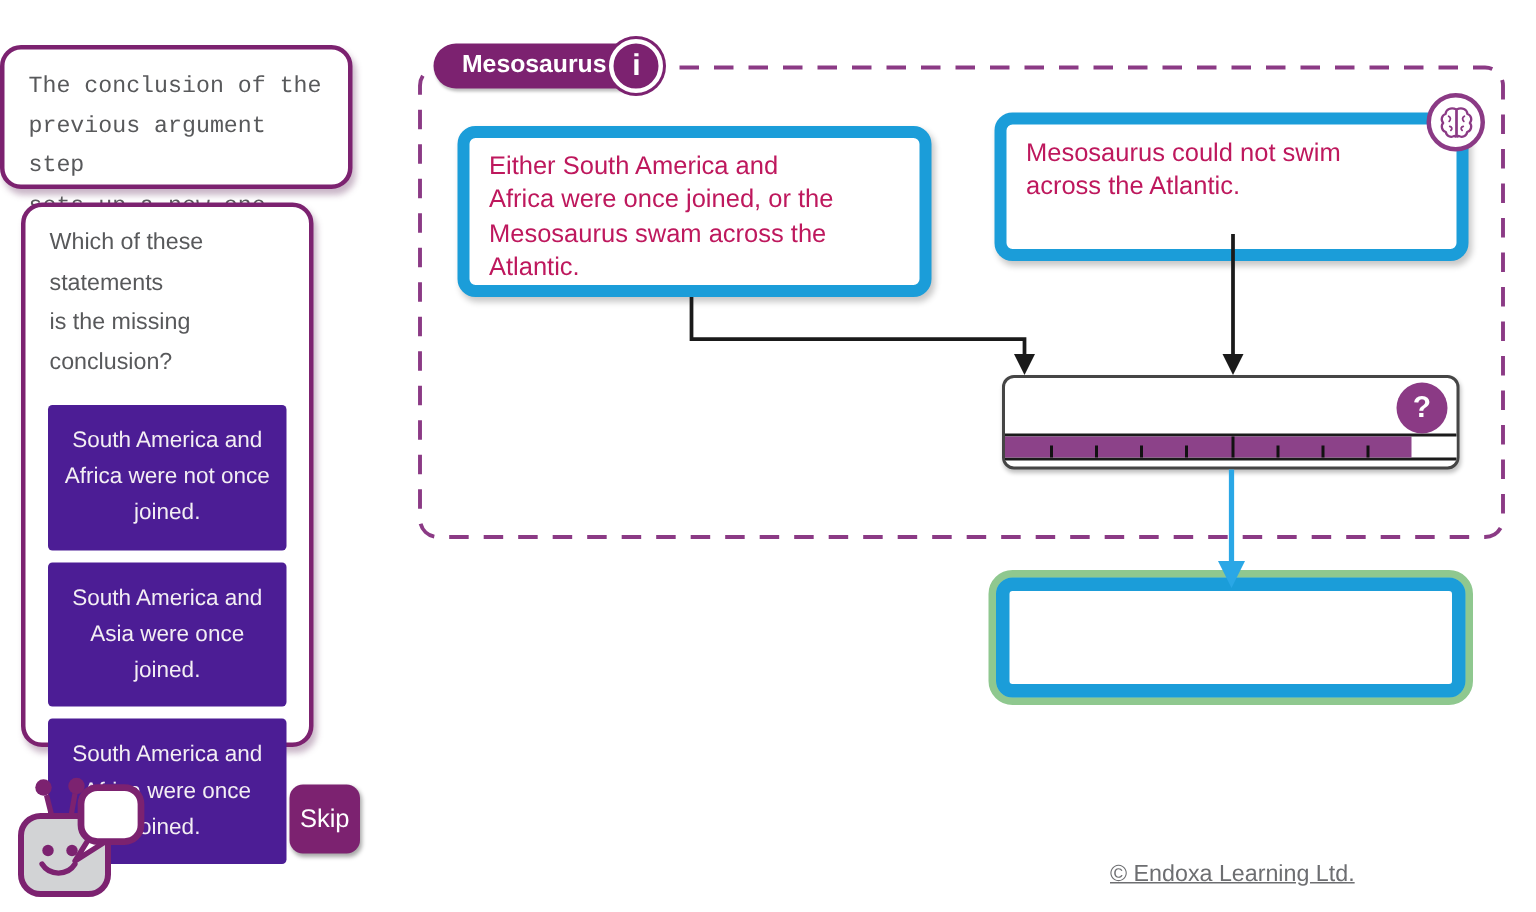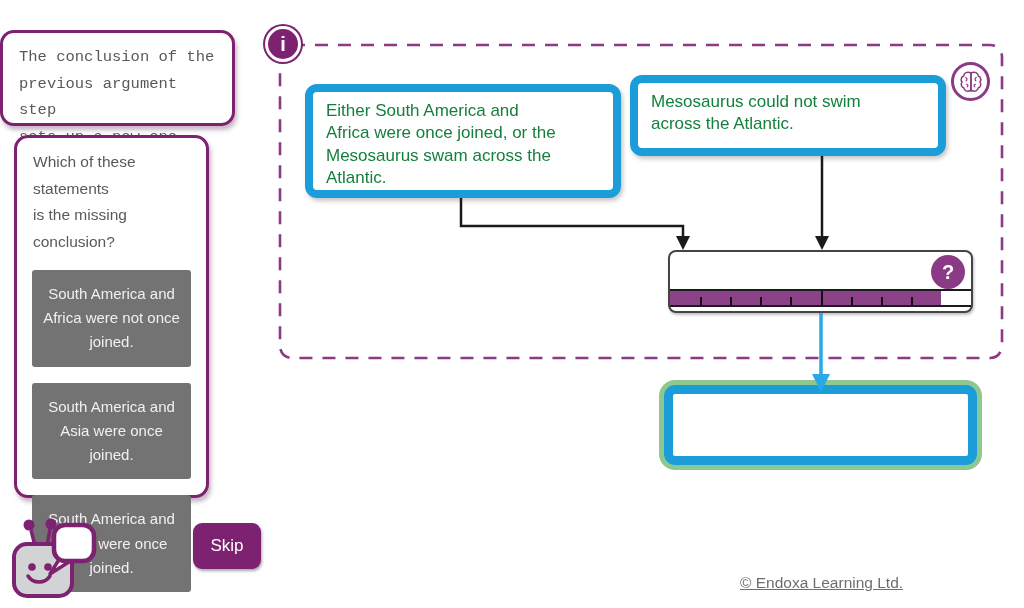--- a/index.html
+++ b/index.html
@@ -11,26 +11,26 @@
   .panel {
     position:absolute; background:#fff;
     border:3px solid #7c2270; border-radius:14px;
     box-shadow:2px 4px 4px rgba(100,45,95,.35);
   }
   .hint-box { left:0; top:30px; width:235px; height:96px; padding:11px 16px;font-family:Liberation Mono, monospace; }
   .hint-box p, .question-box .q { font-size:15.5px; line-height:1.72; white-space:pre-line; }
   .question-box { left:14px; top:135px; width:195px; height:363px; padding:11px 8px 10px 8px; }
   .question-box .q { padding:0 8px 6px 8px; }
   .option {
-    margin:8px 7px 16px 7px; background:#737373; color:#f3eef3;
+    margin:8px 7px 0 7px; background:#4c1d95; color:#f3eef3;
     border-radius:3px; text-align:center; font-size:15px; line-height:1.62;
     padding:12px 6px; white-space:pre-line; cursor:pointer;
   }
   .skip {
-    position:absolute; left:193px; top:523px; width:68px; height:46px;
+    position:absolute; left:193px; top:523px; width:47px; height:46px;
     background:#7c2270; color:#fff; border:none; border-radius:9px;
     font-family:inherit; font-size:17px; cursor:pointer;
     box-shadow:1px 2px 3px rgba(0,0,0,.35);
   }
   .mascot { position:absolute; left:6px; top:514px; }
 
   
   .workspace { position:absolute; left:278px; top:43px; width:726px; height:317px; }
   .pill {
     position:absolute; left:289px; top:26px; display:flex; align-items:center; z-index:5;
@@ -42,24 +42,24 @@
   }
   .pill .info {
     width:36px; height:36px; margin-left:-24px; border-radius:50%;
     background:#7c2270; border:3px solid #fff; box-shadow:0 0 0 2px #7c2270;
     color:#fff; font-size:20px; font-weight:bold; font-style:normal;
     display:flex; align-items:center; justify-content:center; cursor:pointer;
   }
   .bluebox {
     position:absolute; background:#fff; border:8px solid #1b9dd9; border-radius:12px;
     box-shadow:2px 3px 4px rgba(0,0,0,.22); padding:8px 13px;
-    font-size:17px; line-height:1.32; color:#15803d; white-space:pre-line; cursor:grab;
+    font-size:17px; line-height:1.32; color:#be185d; white-space:pre-line; cursor:grab;
   }
   .p1 { left:305px; top:84px; width:316px; height:114px; }
-  .p2 { left:630px; top:75px; width:316px; height:81px; }
+  .p2 { left:663px; top:75px; width:316px; height:99px; }
   .brain-badge {
     position:absolute; left:951px; top:62px; width:39px; height:39px; border-radius:50%;
     background:#fff; border:3px solid #8b3a85; z-index:6;
     display:flex; align-items:center; justify-content:center; cursor:pointer;
   }
   
   .inference {
     position:absolute; left:668px; top:250px; width:305px; height:63px;
     background:#fff; border:2px solid #454545; border-radius:8px;
     box-shadow:1px 2px 3px rgba(0,0,0,.25);
@@ -128,20 +128,21 @@
 
   <button class="skip">Skip</button>
 
   <div class="workspace">
     <svg width="726" height="317" viewBox="0 0 726 317">
       <rect x="2" y="2" width="722" height="313" rx="12" fill="none" stroke="#8b3a85" stroke-width="2.6" stroke-dasharray="13 10"></rect>
     </svg>
   </div>
 
   <div class="pill">
+    <span class="label">Mesosaurus</span>
     <span class="info">i</span>
   </div>
 
   <div class="bluebox p1">Either South America and
 Africa were once joined, or the
 Mesosaurus swam across the
 Atlantic.</div>
   <div class="bluebox p2">Mesosaurus could not swim
 across the Atlantic.</div>
 

